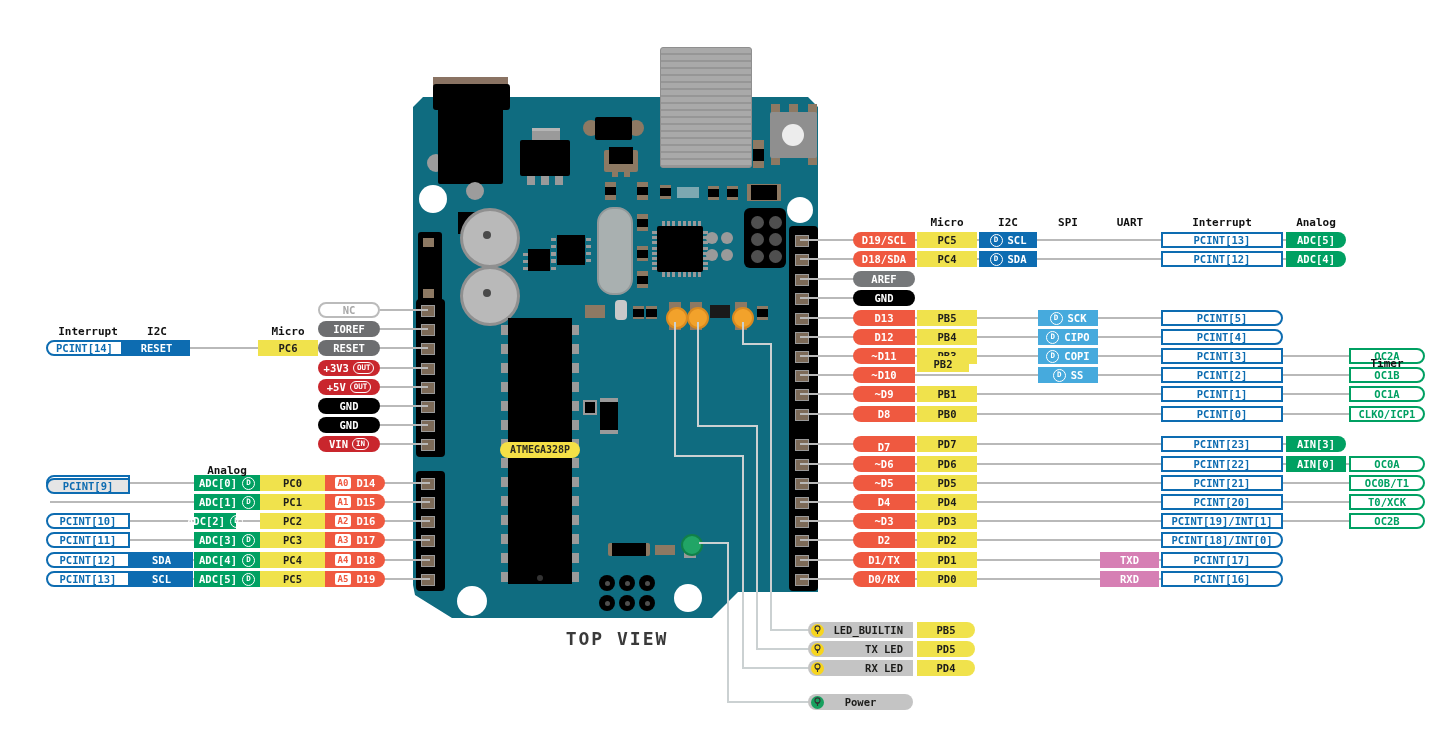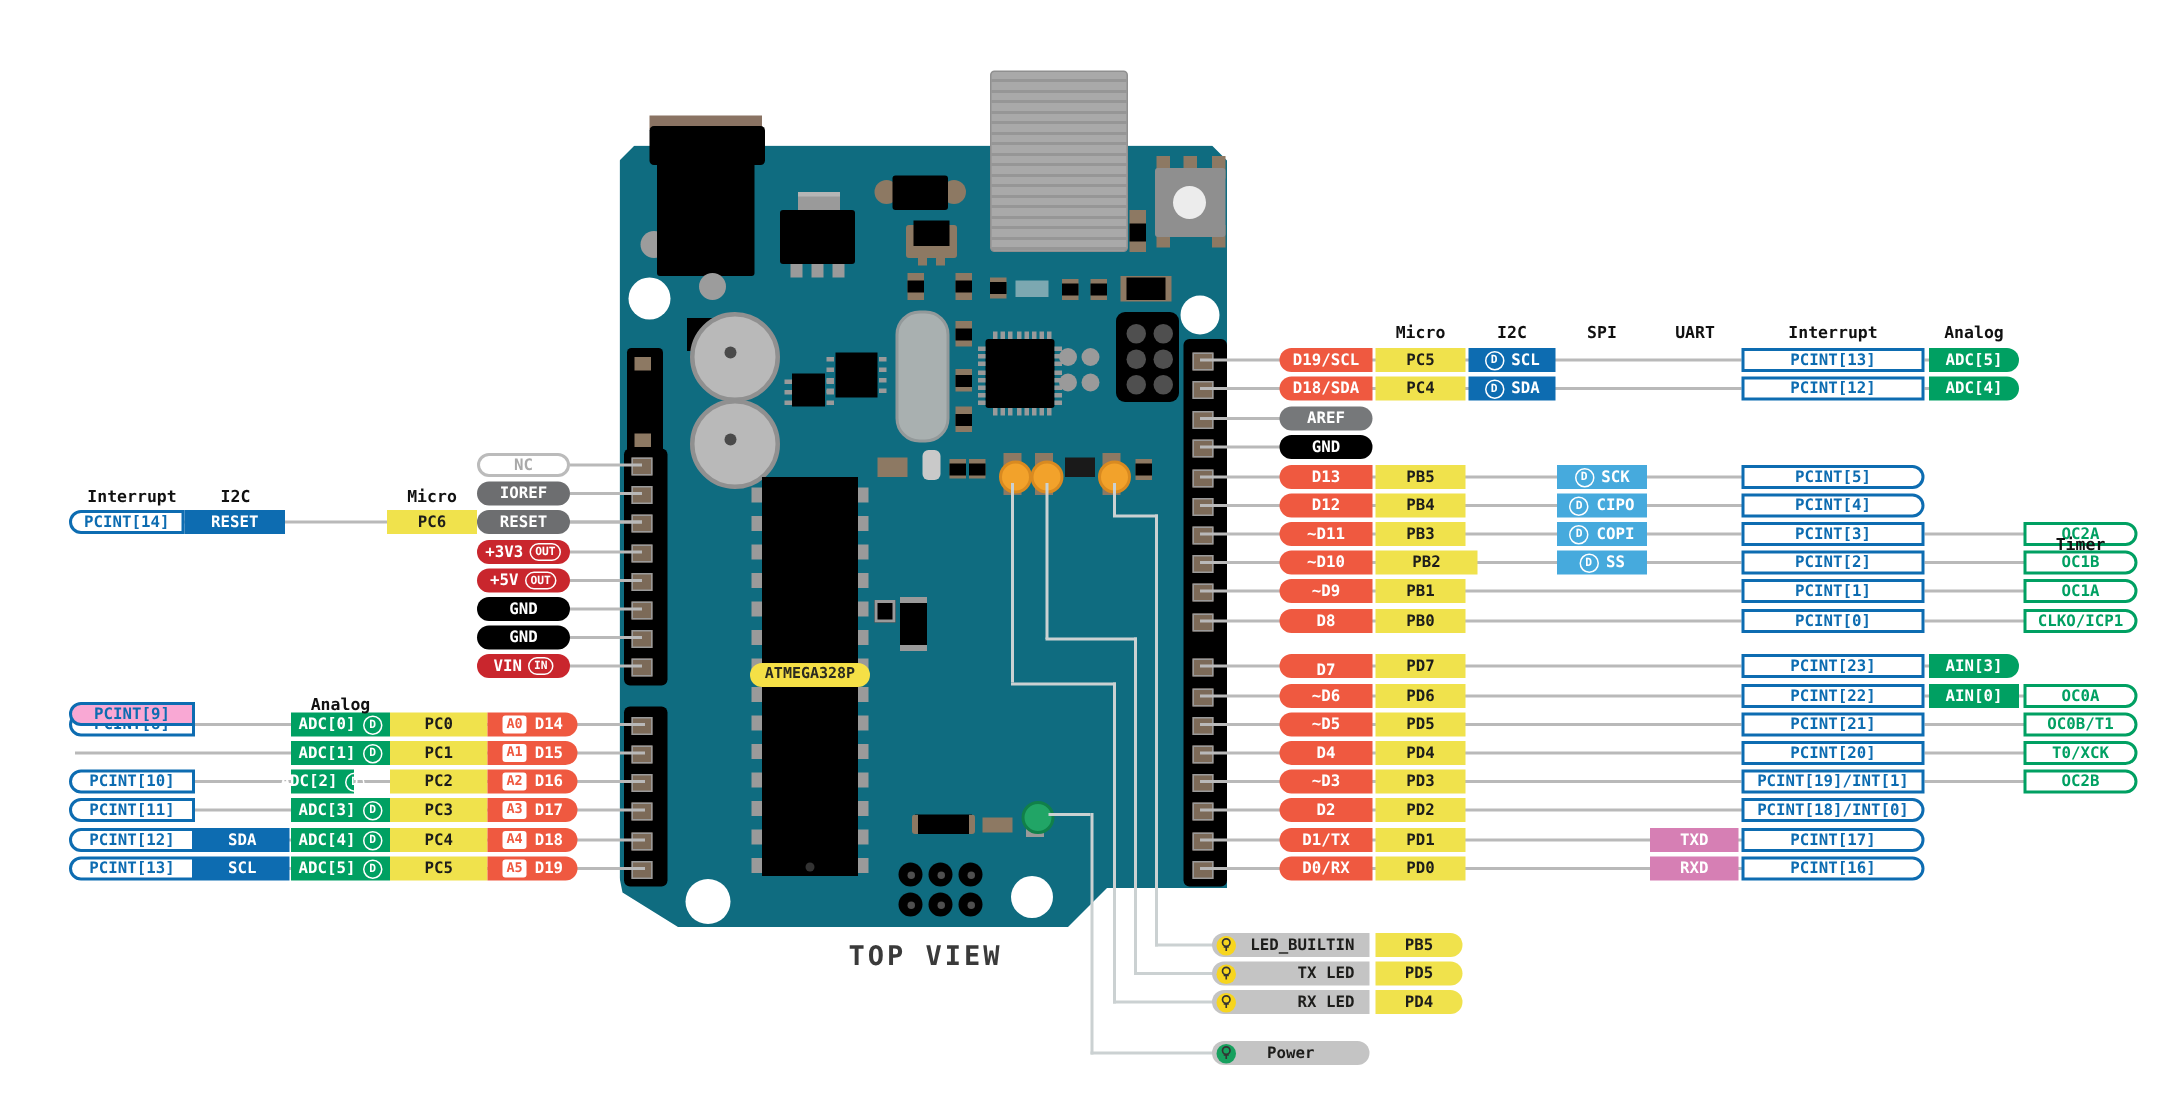--- a/index.html
+++ b/index.html
@@ -331,21 +331,21 @@
       <span>PCINT[3]</span>
     </div>
     <div class="pill cap-r" style="left: 1349px; top: 348px; width: 76px; background: rgb(255, 255, 255); color: rgb(0, 160, 98); border: 2px solid rgb(0, 160, 98);">
       <span>OC2A</span>
     </div>
     <div class="leader" style="left: 800px; top: 374px; width: 557px; background: rgb(185, 185, 185);"></div>
     <div class="comp" style="left: 795px; top: 370px; width: 12px; height: 10px; background: rgb(124, 106, 88); border: 1.5px solid rgb(154, 154, 154); z-index: 2;"></div>
     <div class="pill cap-l" style="left: 853px; top: 367px; width: 62px; background: rgb(239, 89, 64); color: rgb(255, 255, 255);">
       <span>~D10</span>
     </div>
-    <div class="pill" style="left: 917px; top: 367px; width: 68px; background: rgb(240, 226, 76); color: rgb(29, 29, 27);">
+    <div class="pill" style="left: 917px; top: 356px; width: 52px; background: rgb(240, 226, 76); color: rgb(29, 29, 27);">
       <span>PB2</span>
     </div>
     <div class="pill" style="left: 1038px; top: 367px; width: 60px; background: rgb(70, 170, 221); color: rgb(255, 255, 255);">
       <span class="dcirc" style="margin-right: 5px;">D</span>
       <span>SS</span>
     </div>
     <div class="pill" style="left: 1161px; top: 367px; width: 122px; background: rgb(255, 255, 255); color: rgb(13, 108, 177); border: 2px solid rgb(13, 108, 177);">
       <span>PCINT[2]</span>
     </div>
     <div class="pill cap-r" style="left: 1349px; top: 367px; width: 76px; background: rgb(255, 255, 255); color: rgb(0, 160, 98); border: 2px solid rgb(0, 160, 98);">
@@ -565,21 +565,21 @@
     </div>
     <div class="pill" style="left: 260px; top: 475px; width: 65px; background: rgb(240, 226, 76); color: rgb(29, 29, 27);">
       <span>PC0</span>
     </div>
     <div class="pill cap-r" style="left: 325px; top: 475px; width: 60px; background: rgb(239, 89, 64); color: rgb(255, 255, 255);">
       <span class="abox" style="color: rgb(239, 89, 64);">A0</span>
       <span>D14</span>
     </div>
     <div class="leader" style="left: 50px; top: 501px; width: 380px; background: rgb(185, 185, 185);"></div>
     <div class="comp" style="left: 421px; top: 497px; width: 12px; height: 10px; background: rgb(124, 106, 88); border: 1.5px solid rgb(154, 154, 154); z-index: 2;"></div>
-    <div class="pill cap-l" style="left: 46px; top: 468px; width: 84px; background: #f9a8d4; color: rgb(13, 108, 177); border: 2px solid rgb(13, 108, 177); text-align: center;">
+    <div class="pill cap-l" style="left: 46px; top: 478px; width: 84px; background: #e5e5e5; color: rgb(13, 108, 177); border: 2px solid rgb(13, 108, 177); text-align: center;">
       <span>PCINT[9]</span>
     </div>
     <div class="pill" style="left: 194px; top: 494px; width: 66px; background: rgb(0, 160, 98); color: rgb(255, 255, 255);">
       <span>ADC[1]</span>
       <span class="dcirc" style="margin-left: 5px;">D</span>
     </div>
     <div class="pill" style="left: 260px; top: 494px; width: 65px; background: rgb(240, 226, 76); color: rgb(29, 29, 27);">
       <span>PC1</span>
     </div>
     <div class="pill cap-r" style="left: 325px; top: 494px; width: 60px; background: rgb(239, 89, 64); color: rgb(255, 255, 255);">

